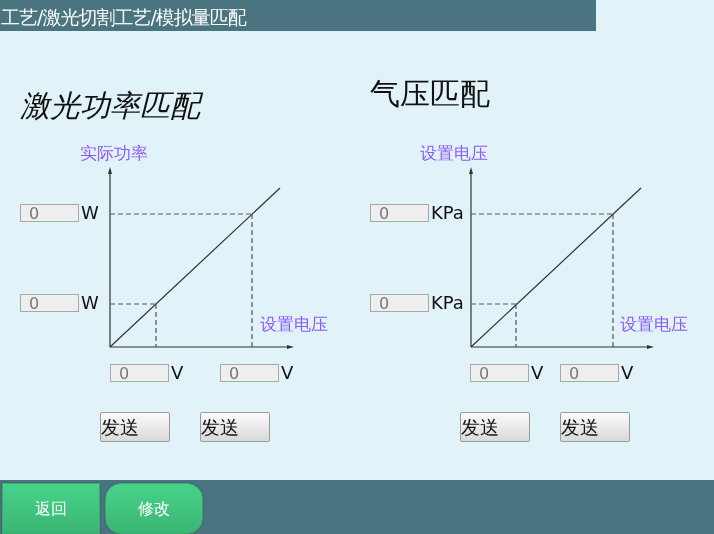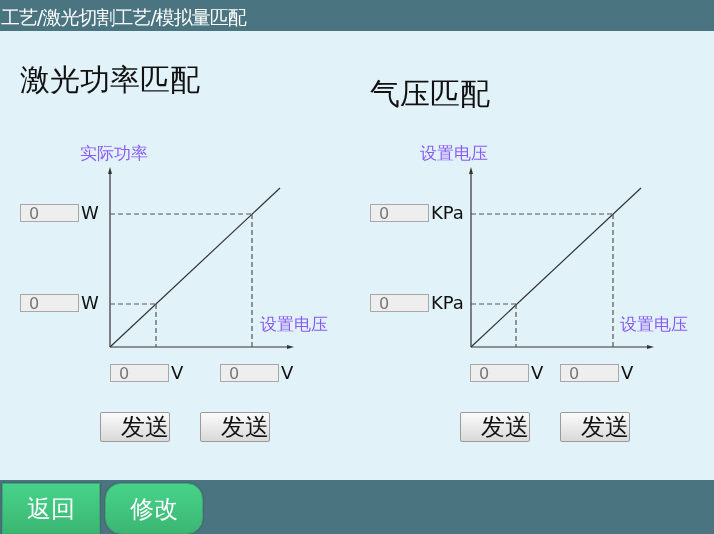--- a/index.html
+++ b/index.html
@@ -1,35 +1,35 @@
 <!DOCTYPE html>
 <html><head>
 <meta charset="utf-8">
 <style>
   html, body { margin:0; padding:0; }
   body { width:714px; height:534px; position:relative; overflow:hidden; background:#e2f2f9; font-family:"DejaVu Sans", sans-serif; }
-  .header { position:absolute; left:0; top:0; width:714px; height:31px; background:#497480; }
+  .header { position:absolute; left:0; top:0; width:596px; height:31px; background:#497480; }
   .breadcrumb { position:absolute; left:1px; top:6px; color:#ffffff; font-size:19px; line-height:22px; letter-spacing:-1px; white-space:nowrap; }
   .panel-title { position:absolute; font-size:30px; color:#111; line-height:36px; letter-spacing:0px; }
   .axis-label { position:absolute; font-size:17px; color:#8b5cf6; line-height:20px; white-space:nowrap; }
   .field { position:absolute; width:59px; height:18px; border:1px solid #a8a8a8; background:#eeeeee; box-sizing:border-box; color:#777; font-size:16px; line-height:17px; padding-left:8px; }
   .unit { position:absolute; font-size:18px; color:#111; line-height:20px; }
-  .send-btn { position:absolute; width:70px; height:30px; box-sizing:border-box; border:1px solid #9a9a9a; border-radius:2px; background:linear-gradient(#fbfbfb,#d9d9d9); font-size:24px; color:#111; text-align:right; line-height:28px; cursor:pointer; }
+  .send-btn { position:absolute; width:70px; height:30px; box-sizing:border-box; border:1px solid #9a9a9a; border-radius:2px; background:linear-gradient(#fbfbfb,#d9d9d9); font-size:19px; color:#111; text-align:left; line-height:28px; cursor:pointer; }
   svg.chart { position:absolute; }
   .footer { position:absolute; left:0; top:480px; width:714px; height:54px; background:#497480; }
-  .foot-btn { position:absolute; top:483px; width:98px; height:51px; box-sizing:border-box; background:linear-gradient(#47d38a,#3bb673); border:1px solid #3fa96e; color:#fff; font-size:24px; line-height:50px; text-align:center; cursor:pointer; box-shadow:0 0 2px rgba(0,0,0,0.3); }
+  .foot-btn { position:absolute; top:483px; width:98px; height:51px; box-sizing:border-box; background:linear-gradient(#47d38a,#3bb673); border:1px solid #3fa96e; color:#fff; font-size:16px; line-height:50px; text-align:center; cursor:pointer; box-shadow:0 0 2px rgba(0,0,0,0.3); }
 </style>
 </head>
 <body>
 
 <div class="header">
   <div class="breadcrumb">工艺/激光切割工艺/模拟量匹配</div>
 </div>
 
-<div class="panel-title" style="left:20px;top:62px;">激光功率匹配</div>
+<div class="panel-title" style="left:20px;top:88px;font-style:italic;">激光功率匹配</div>
 <div class="axis-label" style="left:80px;top:143px;">实际功率</div>
 
 <svg class="chart" style="left:100px;top:165px;" width="200" height="190" viewBox="0 0 200 190">
   <line x1="10" y1="182" x2="10" y2="5" stroke="#333" stroke-width="1.2"></line>
   <polygon points="10,2 8,9 12,9" fill="#333"></polygon>
   <line x1="10" y1="182" x2="190" y2="182" stroke="#333" stroke-width="1.2"></line>
   <polygon points="194,182 187,180 187,184" fill="#333"></polygon>
   <line x1="10" y1="182" x2="180" y2="23" stroke="#333" stroke-width="1.2"></line>
   <line x1="10" y1="49" x2="152" y2="49" stroke="#555" stroke-width="1.2" stroke-dasharray="5,3"></line>
   <line x1="152" y1="49" x2="152" y2="182" stroke="#555" stroke-width="1.2" stroke-dasharray="5,3"></line>

